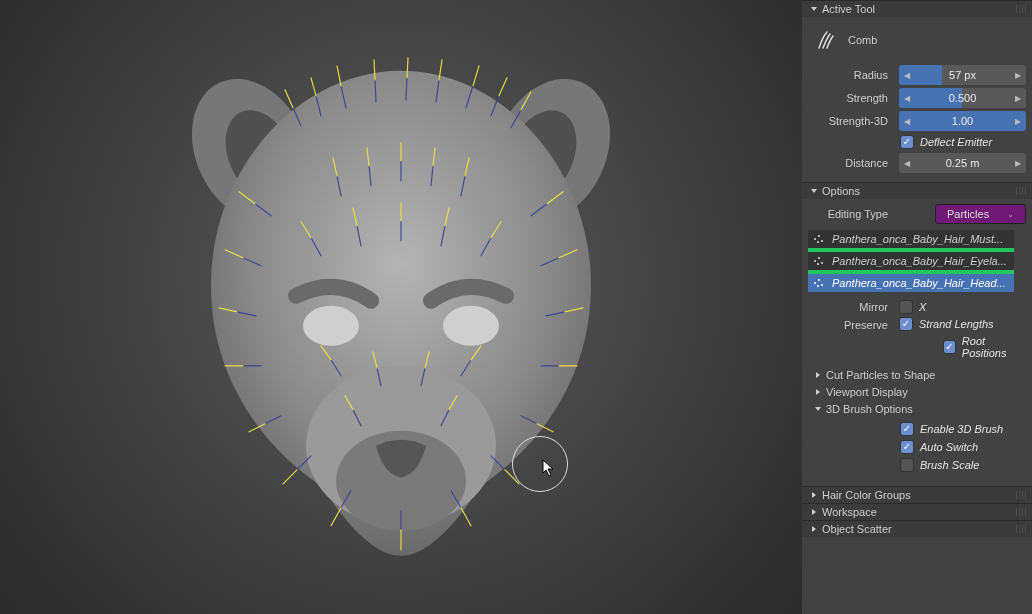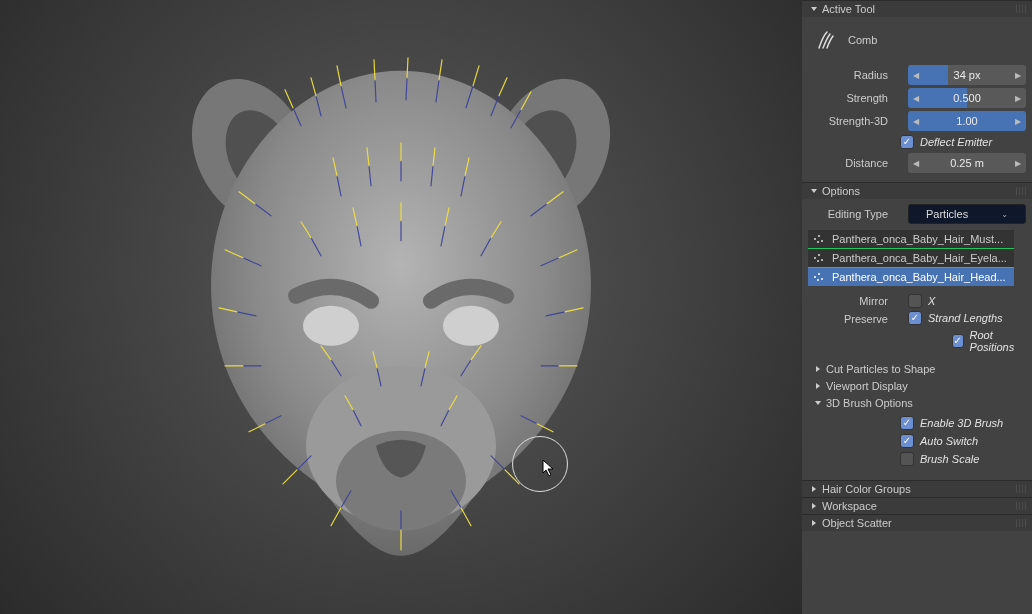--- a/index.html
+++ b/index.html
@@ -53,21 +53,21 @@
   .panel-header { position: relative; }
   .panel-body {
     background: #424242;
     padding: 4px 6px 8px 6px;
     display: flex; flex-direction: column;
     gap: 1px;
   }
   .chev { width: 8px; display: inline-block; }
   .chev svg { display: block; }
 
-  .row { display: flex; align-items: center; gap: 16px; margin: 1px 0; justify-content: center; }
+  .row { display: flex; align-items: center; gap: 7px; margin: 1px 0; justify-content: center; }
   .row .lbl { flex: 0 0 84px; text-align: right; color: #ccc; padding-right: 4px; font-size: 11px; }
   .row .field { flex: 1; }
 
   .spinner {
     background: #595959; color: #eaeaea; border-radius: 3px;
     height: 20px; display: flex; align-items: center; justify-content: center;
     position: relative;
     font-size: 11px;
   }
   .spinner.blue-range {
@@ -90,36 +90,36 @@
     width: 14px; height: 14px; border-radius: 3px;
     background: #545454; display: inline-flex;
     align-items: center; justify-content: center;
     border: 1px solid #333;
   }
   .chk.on { background: #6b8fd1; }
   .chk.on::after { content: "✓"; color: #fff; font-size: 10px; line-height: 1; }
   .chklabel { color: #e2e2e2; font-style: italic; }
 
   .dropdown {
-    background: #0f172a; border: 1px solid #222; border-radius: 3px;
+    background: #701a75; border: 1px solid #222; border-radius: 3px;
     height: 20px; display: flex; align-items: center;
-    padding: 0 17px; color: #ddd; justify-content: space-between;
+    padding: 0 11px; color: #ddd; justify-content: space-between; margin-left: 36px;
   }
   .dropdown .dd-caret { font-size: 8px; color: #aaa; }
 
   .sys-list {
     margin: 4px 12px 6px 0;
-    display: flex; flex-direction: column;
+    display: flex; flex-direction: column; font-style: italic;
   }
   .sys-item {
     display: flex; align-items: center; gap: 6px;
     background: #333; padding: 2px 4px;
     overflow: hidden; white-space: nowrap;
   }
-  .sys-item + .sys-item { border-top: 1px solid #22c55e; }
+  .sys-item + .sys-item { border-top: 4px solid #22c55e; }
   .sys-item.selected { background: #4772b3; color: #fff; }
   .sys-item .sys-label { overflow: hidden; text-overflow: ellipsis; flex: 1; }
   .sys-icon { width: 14px; height: 14px; display:inline-flex; align-items:center; justify-content:center; }
 
   .sub-header {
     display: flex; align-items: center; gap: 4px;
     background: #424242; padding: 2px 6px;
     cursor: pointer;
   }
 
@@ -293,21 +293,21 @@
           </g>
             </svg>
         </span>
         <span>Comb</span>
       </div>
 
       <div class="row">
         <div class="lbl">Radius</div>
         <div class="field spinner blue-range" style="--pct:34%">
           <span class="caret-l">◀</span>
-          <span>34 px</span>
+          <span>57 px</span>
           <span class="caret-r">▶</span>
         </div>
       </div>
       <div class="row">
         <div class="lbl">Strength</div>
         <div class="field spinner blue-range" style="--pct:50%">
           <span class="caret-l">◀</span>
           <span>0.500</span>
           <span class="caret-r">▶</span>
         </div>

